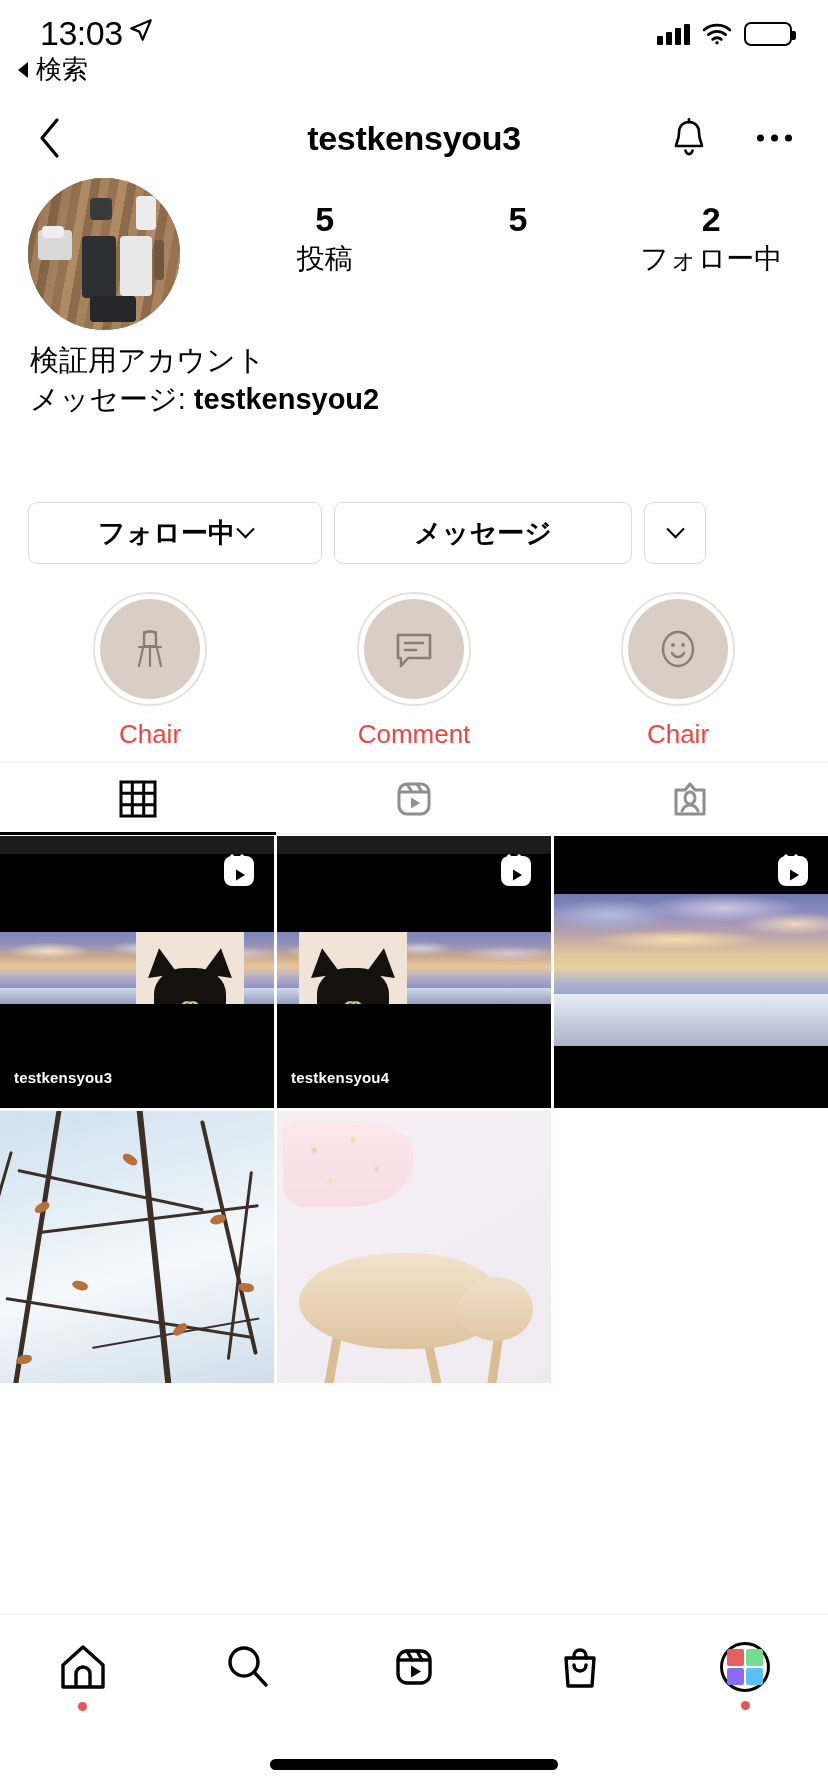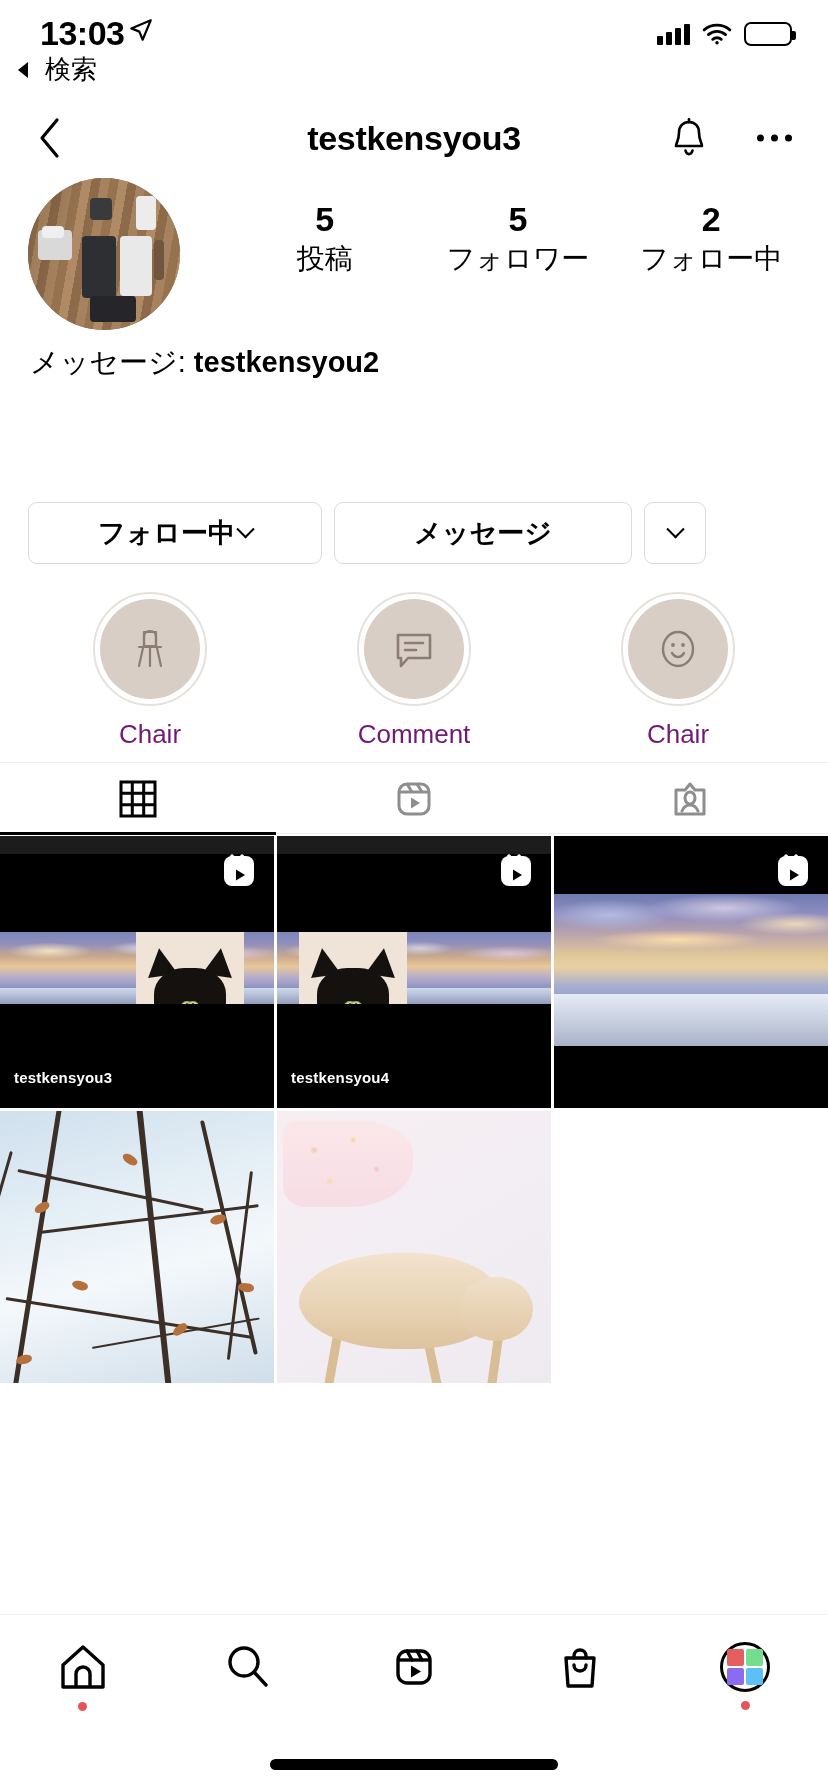--- a/index.html
+++ b/index.html
@@ -11,31 +11,31 @@
     color: #000;
   }
   .phone { position: relative; width: 828px; height: 1792px; background:#fff; }
 
   
   .statusbar {
     position: absolute; top: 0; left: 0; width: 828px; height: 100px;
   }
   .sb-time {
     position: absolute; left: 40px; top: 14px;
-    font-size: 34px; font-weight: 700; letter-spacing: -0.5px;
+    font-size: 34px; font-weight: 400; letter-spacing: -0.5px;
   }
   .sb-loc {
     position: absolute; left: 128px; top: 17px;
     width: 26px; height: 26px;
   }
   .sb-loc svg { width: 26px; height: 26px; display:block; }
   .sb-back {
     position: absolute; left: 18px; top: 52px;
     font-size: 26px; font-weight: 400; letter-spacing: 0px;
-    display: flex; align-items: center; gap: 17px;
+    display: flex; align-items: center; gap: 8px;
   }
   .sb-back .tri {
     width: 0; height: 0;
     border-top: 8px solid transparent;
     border-bottom: 8px solid transparent;
     border-right: 10px solid #000;
     display:inline-block;
   }
   .sb-right {
     position: absolute; right: 36px; top: 22px;
@@ -155,21 +155,21 @@
     border: 2px solid #e6e1dc; padding: 5px;
     display:flex; align-items:center; justify-content:center;
   }
   .hl-circle {
     width: 100%; height: 100%; border-radius:50%;
     background: #d9cec5;
     display:flex; align-items:center; justify-content:center;
   }
   .hl-circle svg { width: 46px; height: 46px; display:block; }
   .hl-label {
-    margin-top: 13px; font-size: 26px; color:#701a75; text-align:center;
+    margin-top: 13px; font-size: 26px; color:#ef4444; text-align:center;
     white-space: nowrap;
   }
 
   
   .tabs {
     position:absolute; top: 762px; left: 0; width: 828px; height: 72px;
     display:flex; border-top: 1px solid #efefef;
   }
   .tab { flex:1; display:flex; align-items:center; justify-content:center; }
   .tab svg { width: 42px; height: 42px; display:block; }
@@ -402,30 +402,30 @@
       <div class="obj o-wallet"></div>
     </div>
 
     <div class="stats">
       <div class="stat">
         <div class="num">5</div>
         <div class="lab">投稿</div>
       </div>
       <div class="stat">
         <div class="num">5</div>
-        <div class="lab">フォロワー</div>
       </div>
       <div class="stat">
         <div class="num">2</div>
         <div class="lab">フォロー中</div>
       </div>
     </div>
   </div>
 
   <div class="bio">
+    <div class="name">検証用アカウント</div>
     <div class="mutual">
       <span>メッセージ: </span><b>testkensyou2</b>
     </div>
   </div>
 
   <div class="btnrow">
     <div class="btn btn-follow">
       <span>フォロー中</span>
       <span class="chev-sm"></span>
     </div>

